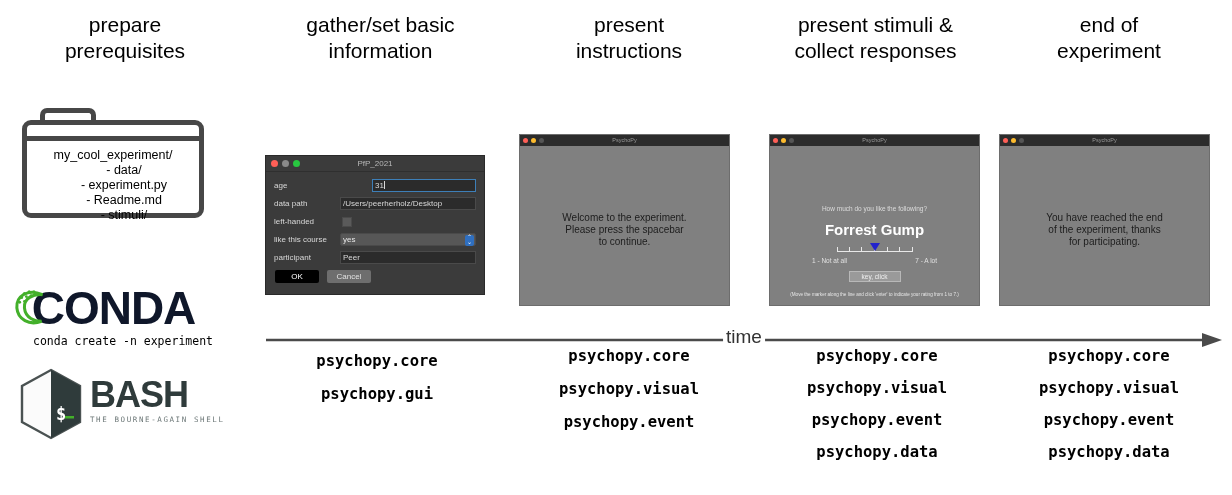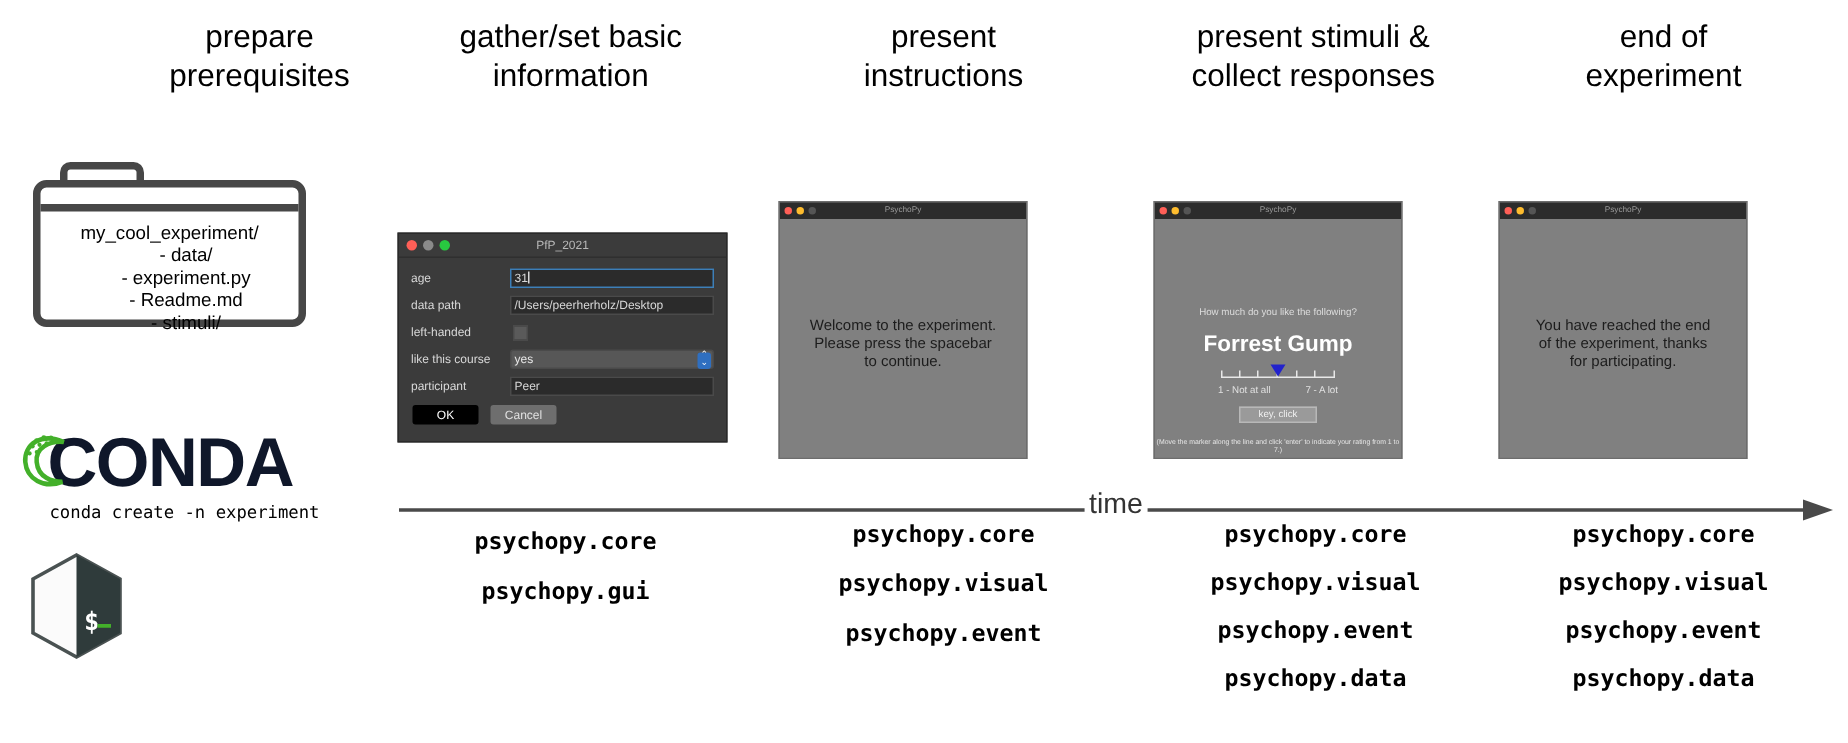--- a/index.html
+++ b/index.html
@@ -18,21 +18,21 @@
 
   
   .col-head {
     position: absolute;
     text-align: center;
     font-size: 21px;
     line-height: 26px;
     color: #000;
     white-space: pre-line;
   }
-  #head-0 { left: 0px;   top: 12px; width: 250px; padding-left: 48px; }
+  #head-0 { left: 0px;   top: 12px; width: 250px; }
   #head-1 { left: 258px; top: 12px; width: 245px; }
   #head-2 { left: 515px; top: 12px; width: 228px; }
   #head-3 { left: 758px; top: 12px; width: 235px; }
   #head-4 { left: 995px; top: 12px; width: 228px; }
 
   
   .folder {
     position: absolute;
     left: 22px;
     top: 108px;
@@ -207,20 +207,21 @@
     font-size: 8px;
     color: #d8d8d8;
     line-height: 11px;
     padding: 0 2px;
     position: relative;
     overflow: hidden;
     white-space: nowrap;
   }
   .gui-input.focused {
     border: 1.5px solid #3d7fb8;
+    margin-left: 32px;
   }
   .gui-caret {
     display: inline-block;
     width: 1px;
     height: 8px;
     background: #d8d8d8;
     vertical-align: -1px;
     margin-left: 0px;
   }
   .gui-check {
@@ -273,21 +274,21 @@
     color: #fff;
     border: none;
   }
   .gui-btn.primary { background: #000000; }
   .gui-btn.plain   { background: #6e6e6e; color: #e0e0e0; }
 
   
   .pp-win {
     position: absolute;
     top: 134px;
-    width: 166px;
+    width: 211px;
     height: 172px;
     background: #808080;
     border: 1px solid #6d6d6d;
     box-sizing: border-box;
   }
   #pp-win-instructions { left: 519px; }
   #pp-win-stimuli      { left: 769px; }
   #pp-win-end          { left: 999px; }
 
   .pp-titlebar {
@@ -500,20 +501,24 @@
   <div class="conda-cmd">conda create -n experiment</div>
 </div>
 
 <div class="bash-wrap">
   <svg class="bash-cube" width="66" height="74" viewBox="0 0 66 74">
     <path d="M33 2 L62 18 L62 54 L33 70 L4 54 L4 18 Z" fill="#fbfbfb" stroke="#4a5252" stroke-width="2.4"></path>
     <path d="M33 2 L62 18 L62 54 L33 70 Z" fill="#2F3B3B"></path>
     <text x="38" y="52" font-family="DejaVu Sans Mono, monospace" font-size="17" font-weight="bold" fill="#ffffff">$</text>
     <rect x="47" y="48" width="9" height="2.5" fill="#43B02A"></rect>
   </svg>
+  <div class="bash-text">
+    <div class="bash-word">BASH</div>
+    <div class="bash-sub">THE BOURNE-AGAIN SHELL</div>
+  </div>
 </div>
 
 <div class="gui-dialog">
   <div class="gui-titlebar">
     <div class="gui-lights">
       <span class="gl red"></span>
       <span class="gl yellow"></span>
       <span class="gl green"></span>
     </div>
     <div class="gui-title">PfP_2021</div>

